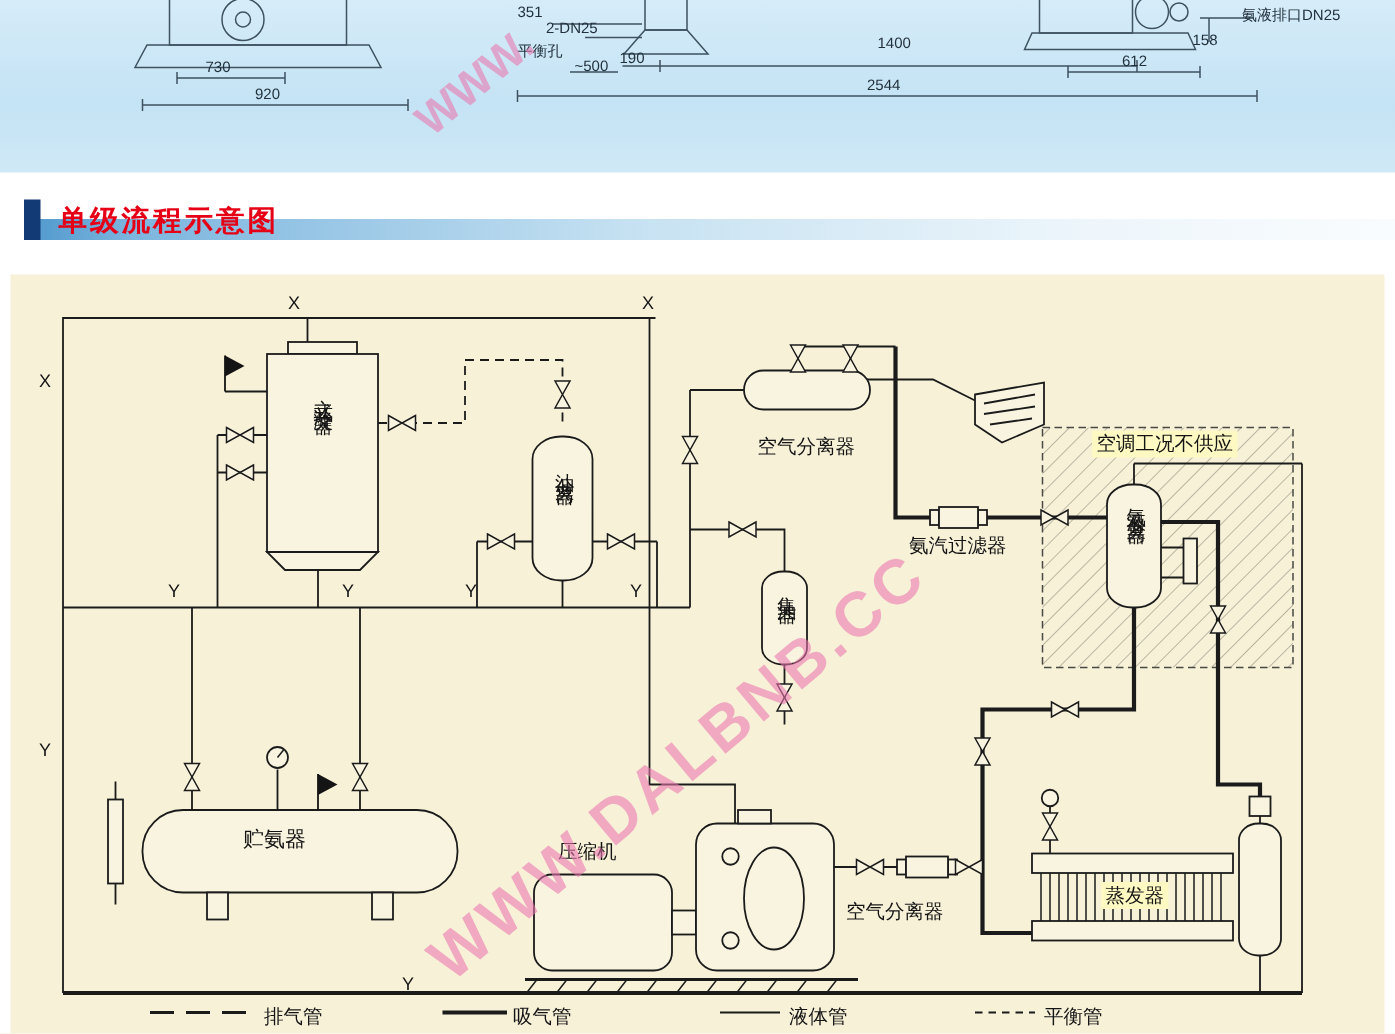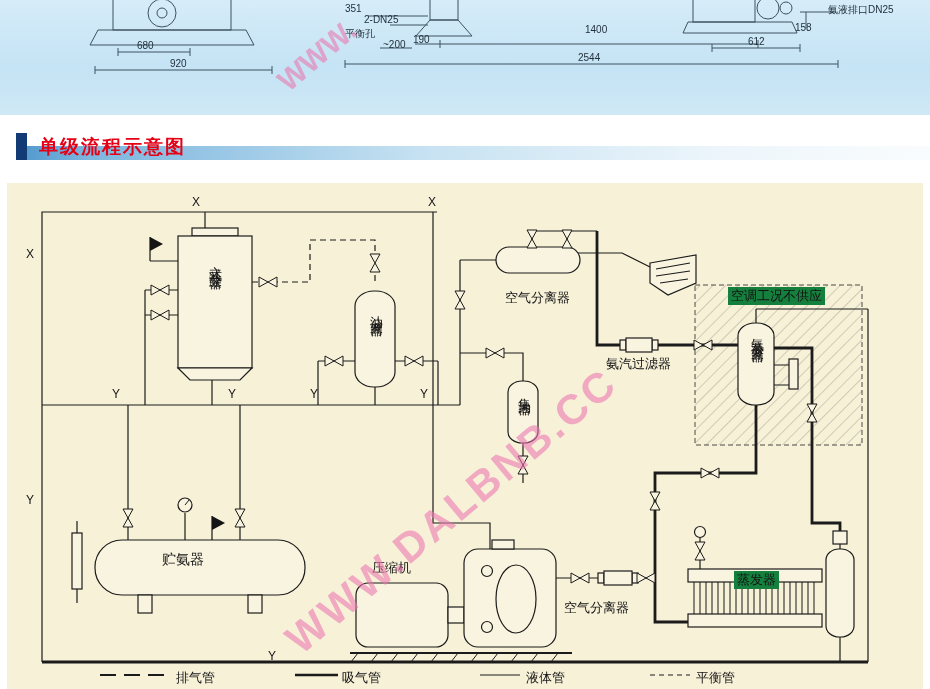--- a/index.html
+++ b/index.html
@@ -11,21 +11,21 @@
   .titlebar{position:absolute;left:16px;top:146px;width:918px;height:14px;background:linear-gradient(90deg,#4e97cc 0%,#7db6de 8%,#c7e2f2 45%,#eef6fb 78%,#f9fcfe 100%);display:flex;align-items:flex-end}
   .accent{width:11px;height:27px;background:#123a75}
   .title{color:#e60016;font-size:19px;font-weight:bold;margin-left:12px;letter-spacing:2px}
   .diagram{position:absolute;left:0;top:183px;width:930px;height:506px}
   .cream{position:absolute;left:7px;top:0;width:916px;height:506px;background:#f7f1d8}
   .lbl{position:absolute;font-size:13px;color:#141414;white-space:nowrap}
   .lbl.big{font-size:14px}
   .vlbl{position:absolute;font-size:13px;color:#141414;writing-mode:vertical-rl;text-orientation:upright;letter-spacing:3px}
   .mark{position:absolute;font-size:12px;color:#141414}
   .wm{position:absolute;color:rgba(234,118,174,0.58);font-weight:bold;transform-origin:0 50%;pointer-events:none;white-space:nowrap}
-  .bg-label{background:#15803d;padding:0 3px}
+  .bg-label{background:#fef9c3;padding:0 3px}
   svg{position:absolute;left:0;top:0}
 </style>
 </head>
 <body>
 
 <div class="strip">
   <svg width="930" height="115">
     <g stroke="#3e5260" fill="none" stroke-width="1">
       <rect x="113" y="-6" width="118" height="36"></rect>
       <circle cx="162" cy="13" r="14"></circle>
@@ -40,26 +40,26 @@
       <path d="M440,44 H758 M440,40 V48 M758,40 V48"></path>
       <path d="M345,64 H838 M345,60 V68 M838,60 V68"></path>
       <rect x="693" y="-6" width="62" height="28"></rect>
       <circle cx="768" cy="8" r="11"></circle>
       <circle cx="786" cy="8" r="6"></circle>
       <path d="M688,22 L792,22 L797,33 L683,33 Z"></path>
       <path d="M712,48 H800 M712,44 V52 M800,44 V52"></path>
       <path d="M806,28 V12 M800,12 H836"></path>
     </g>
   </svg>
-  <span class="dim" style="left:137px;top:40px">680</span>
+  <span class="dim" style="left:137px;top:40px">730</span>
   <span class="dim" style="left:170px;top:58px">920</span>
   <span class="dim" style="left:345px;top:3px">351</span>
   <span class="dim" style="left:364px;top:14px">2-DN25</span>
   <span class="dim" style="left:345px;top:27px">平衡孔</span>
-  <span class="dim" style="left:383px;top:39px">~200</span>
+  <span class="dim" style="left:383px;top:39px">~500</span>
   <span class="dim" style="left:413px;top:34px">190</span>
   <span class="dim" style="left:585px;top:24px">1400</span>
   <span class="dim" style="left:578px;top:52px">2544</span>
   <span class="dim" style="left:748px;top:36px">612</span>
   <span class="dim" style="left:795px;top:22px">158</span>
   <span class="dim small" style="left:828px;top:3px">氨液排口DN25</span>
   <span class="wm" style="left:282px;top:68px;font-size:30px;transform:rotate(-40deg)">WWW.</span>
 </div>
 
 <div class="titlebar">
@@ -216,21 +216,21 @@
   <span class="vlbl" style="left:206px;top:72px">立式冷凝器</span>
   <span class="vlbl" style="left:367px;top:122px">油分离器</span>
   <span class="lbl" style="left:505px;top:106px">空气分离器</span>
   <span class="lbl" style="left:606px;top:172px">氨汽过滤器</span>
   <span class="lbl bg-label" style="left:728px;top:104px">空调工况不供应</span>
   <span class="vlbl" style="left:748px;top:145px">氨液分离器</span>
   <span class="vlbl" style="left:515px;top:204px">集油器</span>
   <span class="lbl big" style="left:162px;top:368px">贮氨器</span>
   <span class="lbl" style="left:372px;top:376px">压缩机</span>
   <span class="lbl" style="left:564px;top:416px">空气分离器</span>
-  <span class="lbl bg-label" style="left:734px;top:388px">蒸发器</span>
+  <span class="lbl bg-label" style="left:734px;top:405px">蒸发器</span>
 
   <span class="mark" style="left:192px;top:12px">X</span>
   <span class="mark" style="left:428px;top:12px">X</span>
   <span class="mark" style="left:26px;top:64px">X</span>
   <span class="mark" style="left:112px;top:204px">Y</span>
   <span class="mark" style="left:228px;top:204px">Y</span>
   <span class="mark" style="left:310px;top:204px">Y</span>
   <span class="mark" style="left:420px;top:204px">Y</span>
   <span class="mark" style="left:26px;top:310px">Y</span>
   <span class="mark" style="left:268px;top:466px">Y</span>

